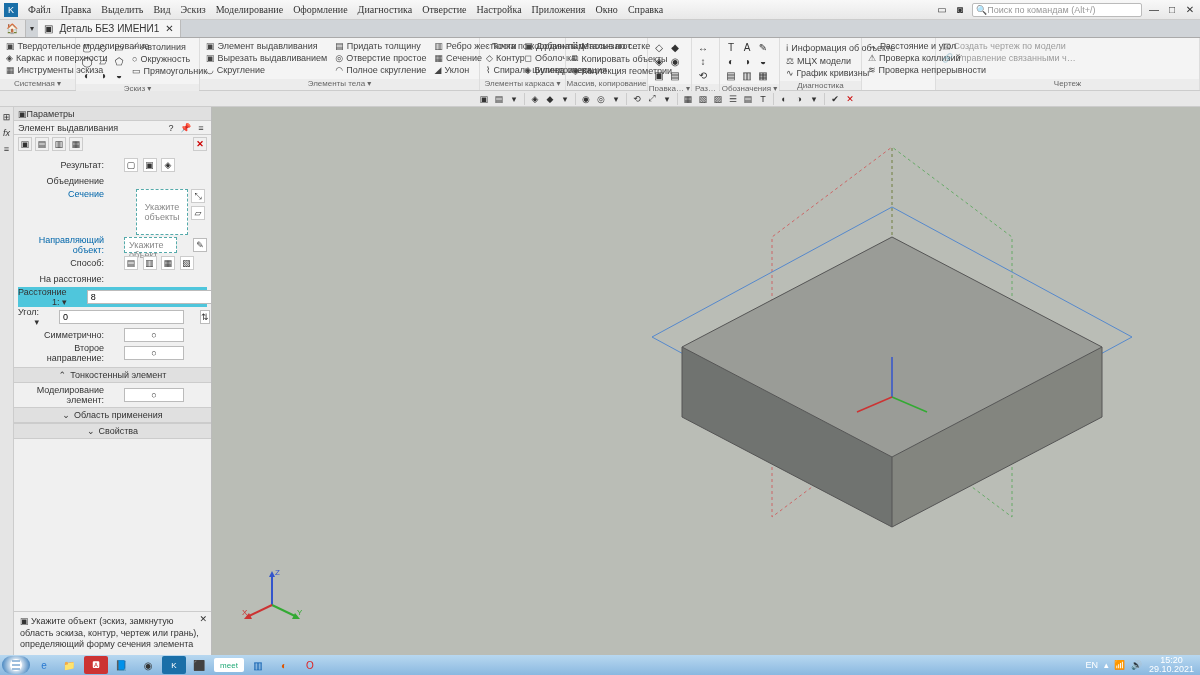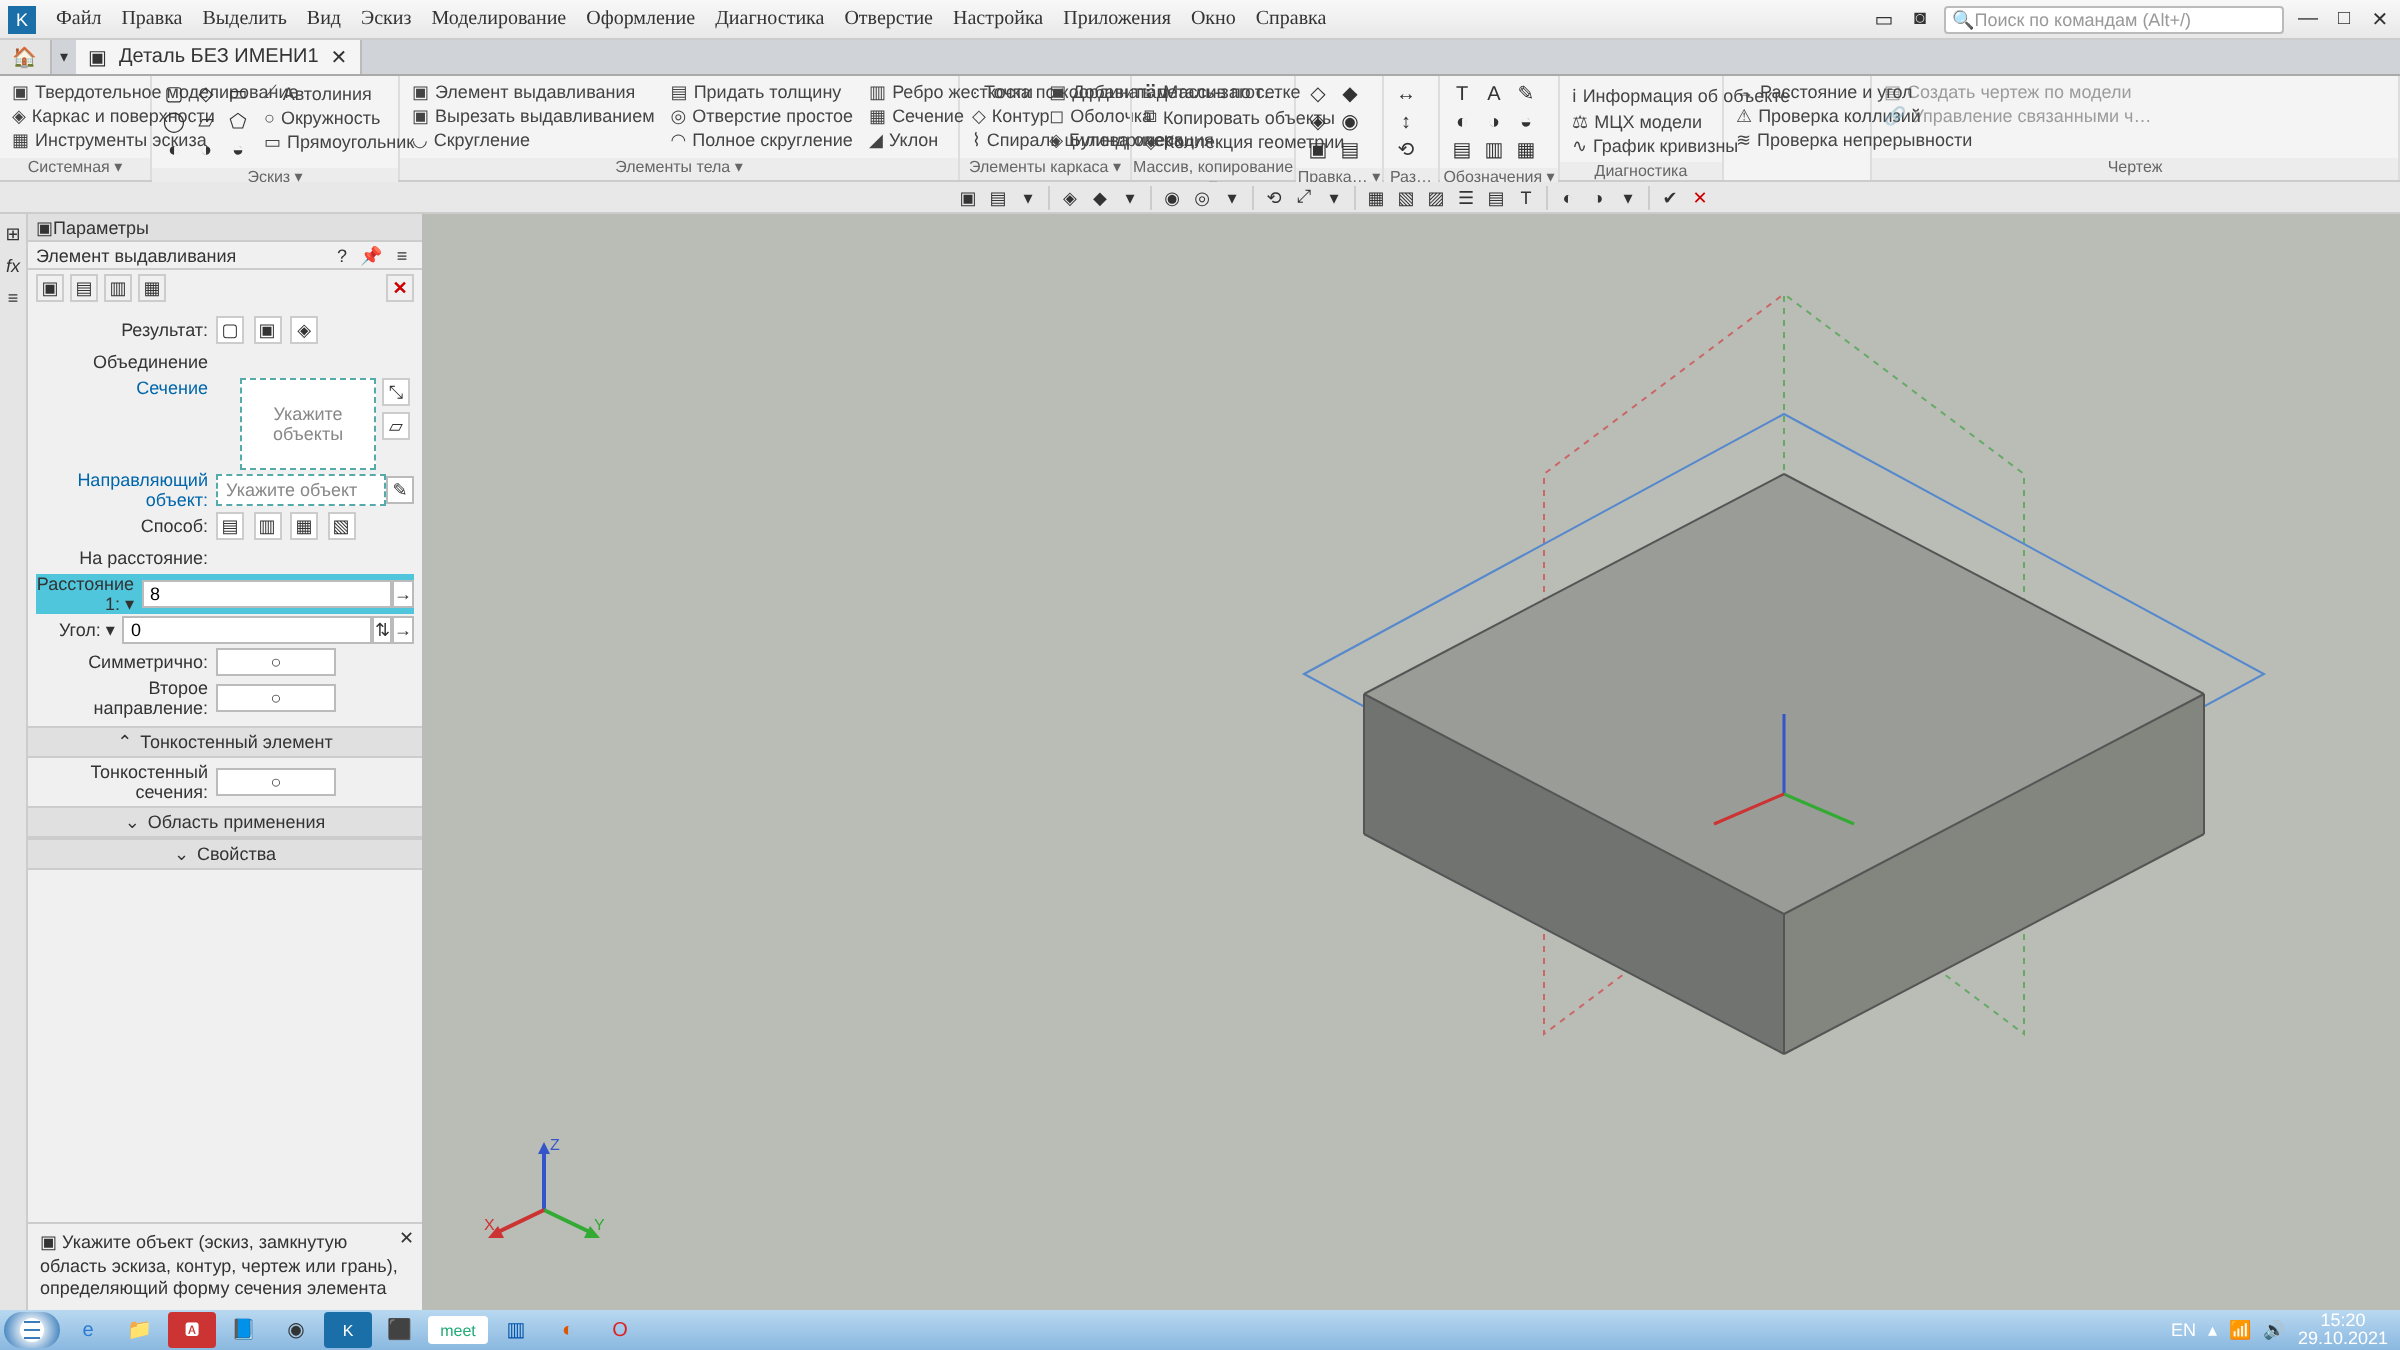--- a/index.html
+++ b/index.html
@@ -41,21 +41,21 @@
 .main { flex: 1; display: flex; min-height: 0; }
 .leftcol { width: 14px; background: #e5e5e5; border-right: 1px solid #ccc; display: flex; flex-direction: column; align-items: center; padding-top: 4px; gap: 4px; }
 .leftcol .lb { width: 12px; height: 12px; cursor: pointer; display:flex; align-items:center; justify-content:center; font-size:9px; }
 
 .panel { width: 198px; background: #f0f0f0; border-right: 1px solid #bbb; display: flex; flex-direction: column; }
 .panel-title { height: 14px; background: #e0e0e0; display: flex; align-items: center; padding: 0 4px; font-size: 9px; border-bottom: 1px solid #ccc; }
 .panel-sub { height: 14px; display: flex; align-items: center; justify-content: space-between; padding: 0 4px; font-size: 9px; border-bottom: 1px solid #ccc; }
 .panel-sub .actions { display: flex; gap: 3px; }
 .panel-sub .actions span { width: 12px; height: 12px; display: flex; align-items: center; justify-content: center; cursor: pointer; }
 .panel-body { padding: 4px; display: flex; flex-direction: column; gap: 0; }
-.prow { display: flex; align-items: center; min-height: 16px; font-size: 9px; }
+.prow { display: flex; align-items: center; min-height: 16px; font-size: 9px; gap: 16px; }
 .plab { width: 90px; text-align: right; padding-right: 4px; color: #0066aa; }
 .plab.dark { color: #333; }
 .pval { flex: 1; }
 .iconbtn { width: 14px; height: 14px; border: 1px solid #ccc; background: #fff; display: inline-flex; align-items: center; justify-content: center; margin-right: 2px; cursor: pointer; }
 .objbox { border: 1px dashed #5aa; min-height: 44px; background: #fff; font-size: 9px; color: #888; padding: 12px 4px; text-align: center; margin-left: 12px; }
 .boxwrap { display: flex; gap: 3px; }
 .boxwrap .sidebtns { display: flex; flex-direction: column; gap: 3px; }
 .dirfield { border: 1px dashed #5aa; height: 16px; background: #fff; font-size: 9px; color: #888; padding: 2px 4px; flex: 1; }
 .numfield { height: 14px; border: 1px solid #bbb; background: #fff; padding: 0 3px; font-size: 9px; flex: 1; }
 .arrowbtn { width: 14px; height: 14px; background: #fff; border: 1px solid #bbb; display: flex; align-items: center; justify-content: center; cursor: pointer; }
@@ -400,21 +400,21 @@
           <div class="plab dark">Второе направление:</div>
           <div class="chkcell">○</div>
         </div>
       </div>
 
       <div class="section-hdr">
           <span>⌃</span>
           <span>Тонкостенный элемент</span>
         </div>
       <div class="prow" style="padding:2px 4px">
-        <div class="plab dark">Тонкостенный сечения:</div>
+        <div class="plab dark">Моделирование элемент:</div>
         <div class="chkcell">○</div>
       </div>
       <div class="section-hdr">
           <span>⌄</span>
           <span>Область применения</span>
         </div>
       <div class="section-hdr">
           <span>⌄</span>
           <span>Свойства</span>
         </div>

